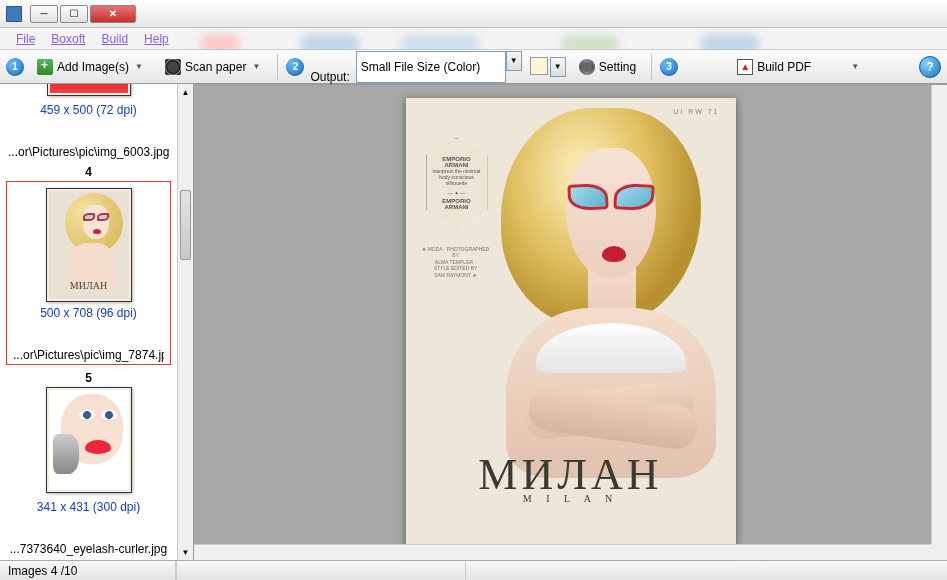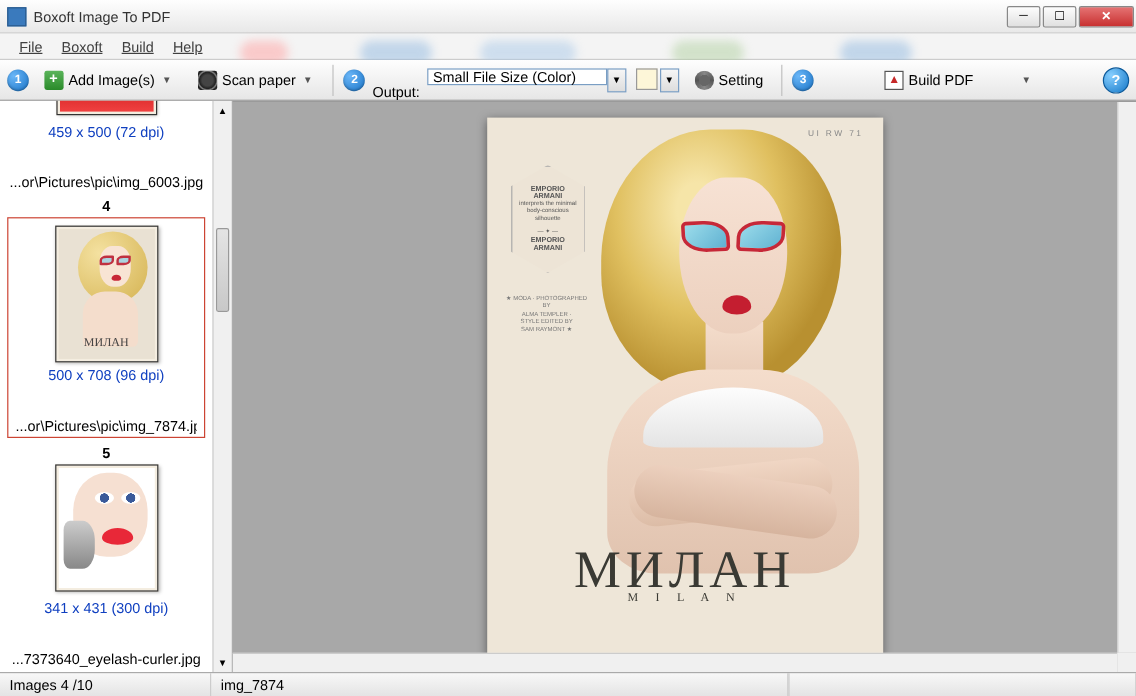--- a/index.html
+++ b/index.html
@@ -8,35 +8,35 @@
 
 .titlebar { height: 28px; background: linear-gradient(#fefefe, #e8e8e8); border-bottom: 1px solid #c0c0c0; display: flex; align-items: center; padding: 0 2px; }
 .titlebar-icon { width: 16px; height: 16px; margin: 0 6px 0 4px; background: #3a7abd; border: 1px solid #2a5a8d; }
 .titlebar-text { flex: 1; color: #333; }
 .win-btns { display: flex; }
 .win-btn { width: 28px; height: 18px; margin-left: 2px; border: 1px solid #888; border-radius: 2px; display: flex; align-items: center; justify-content: center; font-size: 10px; background: linear-gradient(#fdfdfd,#e0e0e0); }
 .win-close { width: 46px; background: linear-gradient(#e57373,#c83030); color: #fff; font-weight: bold; }
 
 
 .menubar { height: 22px; background: #f4f4f4; display: flex; align-items: center; padding: 0 8px; border-bottom: 1px solid #ccc; }
-.menu-item { padding: 3px 8px; text-decoration: underline; color: #404040; cursor: pointer; }
+.menu-item { padding: 3px 8px; text-decoration: underline; color: #8b5cf6; cursor: pointer; }
 
 
 .blur-bg { position: absolute; top: 28px; left: 0; right: 0; height: 36px; pointer-events: none; }
 .blur-blob { position: absolute; top: 6px; height: 20px; border-radius: 10px; filter: blur(4px); opacity: 0.5; }
 
 
 .toolbar { position: relative; height: 34px; background: linear-gradient(#fefefe,#e6e6e6); border-bottom: 1px solid #9a9a9a; display: flex; align-items: center; padding: 0 6px; gap: 6px; }
 .badge-circle { width: 18px; height: 18px; border-radius: 50%; background: radial-gradient(circle at 30% 30%, #6ab6f7, #1873c7); color: #fff; font-size: 10px; font-weight: bold; display: flex; align-items: center; justify-content: center; box-shadow: inset 0 -1px 2px rgba(0,0,0,.3); }
 .tool-btn { display: flex; align-items: center; gap: 4px; padding: 3px 6px; border: 1px solid transparent; cursor: pointer; font-size: 12px; }
 .dropdown { display: flex; align-items: center; }
 .dropdown-arrow { width: 12px; display: flex; justify-content: center; color: #555; font-size: 8px; }
 .sep { width: 1px; height: 26px; background: #c0c0c0; margin: 0 2px; }
 .label-txt { font-size: 12px; color: #000; margin-top: 20px; }
-.combo { height: 14px; border: 1px solid #7a9ec4; background: #fff; display: flex; align-items: center; padding: 0 4px; font-size: 12px; min-width: 150px; }
+.combo { height: 32px; border: 1px solid #7a9ec4; background: #fff; display: flex; align-items: center; padding: 0 4px; font-size: 12px; min-width: 150px; }
 .combo-btn { width: 16px; height: 20px; border: 1px solid #7a9ec4; background: linear-gradient(#f6f6f6,#ddd); display: flex; align-items: center; justify-content: center; font-size: 8px; }
 .color-box { width: 18px; height: 18px; border: 1px solid #999; background: #fdf6d8; margin: 0 2px; }
 .help-btn { width: 22px; height: 22px; border-radius: 50%; background: radial-gradient(circle at 30% 30%, #87cfff, #1477c7); color: #fff; font-weight: bold; display: flex; align-items: center; justify-content: center; margin-left: auto; border: 1px solid #0d5a9a; }
 
 
 .ico { width: 16px; height: 16px; display: inline-block; }
 .ico-add { background: linear-gradient(#5ab45a,#2a8a2a); position: relative; border-radius: 2px; }
 .ico-add::after { content: "+"; color: #fff; font-weight: bold; position: absolute; left: 4px; top: -1px; font-size: 12px; }
 .ico-scan { background: radial-gradient(circle, #444 40%, #222 60%, #888 70%, #222 80%); border-radius: 2px; }
 .ico-gear { background: radial-gradient(circle, #666 40%, transparent 41%), conic-gradient(#888,#555,#888,#555,#888); border-radius: 50%; }
@@ -101,21 +101,20 @@
 .status-cell { padding: 0 8px; border-right: 1px solid #ccc; height: 100%; display: flex; align-items: center; }
 .status-cell:first-child { width: 176px; }
 .status-cell.fill { flex: 1; }
 .status-rhs { width: 290px; border-left: 1px solid #ccc; }
 </style>
 </head>
 <body>
 
 <div class="titlebar">
   <div class="titlebar-icon"></div>
-  <div class="titlebar-text">Boxoft Image To PDF</div>
   <div class="win-btns">
     <div class="win-btn">─</div>
     <div class="win-btn">☐</div>
     <div class="win-btn win-close">✕</div>
   </div>
 </div>
 
 <div class="menubar">
   <div class="menu-item">File</div>
   <div class="menu-item">Boxoft</div>
@@ -260,15 +259,14 @@
     </div>
     <div class="preview-scroll-v"></div>
     <div class="preview-scroll-h"></div>
     <div class="preview-scroll-corner"></div>
   </div>
 
 </div>
 
 <div class="statusbar">
   <div class="status-cell">Images 4 /10</div>
-  <div class="status-cell fill">img_7874</div>
   <div class="status-cell status-rhs"></div>
 </div>
 
 </body></html>

